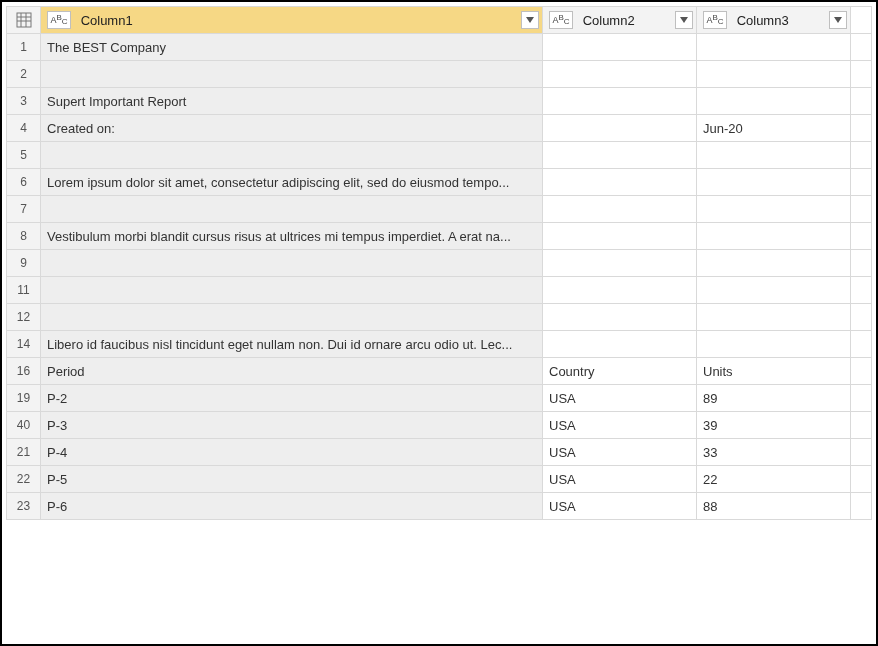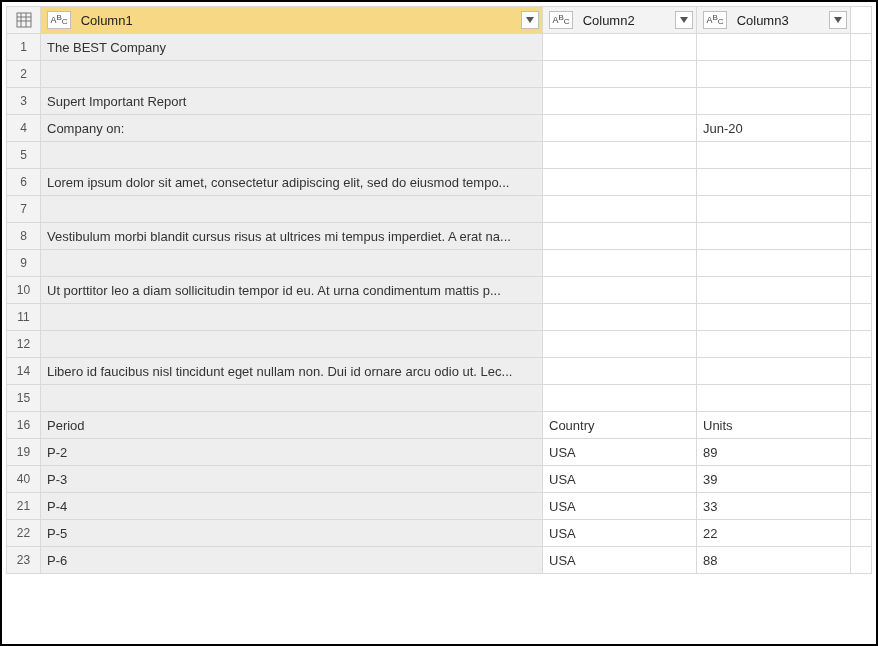--- a/index.html
+++ b/index.html
@@ -193,21 +193,21 @@
           </tr>
           <tr>
             <td class="rownum">3</td>
             <td class="cell sel-col">Supert Important Report</td>
             <td class="cell"></td>
             <td class="cell"></td>
             <td class="extra"></td>
           </tr>
           <tr>
             <td class="rownum">4</td>
-            <td class="cell sel-col">Company on:</td>
+            <td class="cell sel-col">Created on:</td>
             <td class="cell"></td>
             <td class="cell">Jun-20</td>
             <td class="extra"></td>
           </tr>
           <tr>
             <td class="rownum">5</td>
             <td class="cell sel-col"></td>
             <td class="cell"></td>
             <td class="cell"></td>
             <td class="extra"></td>
@@ -234,50 +234,36 @@
             <td class="extra"></td>
           </tr>
           <tr>
             <td class="rownum">9</td>
             <td class="cell sel-col"></td>
             <td class="cell"></td>
             <td class="cell"></td>
             <td class="extra"></td>
           </tr>
           <tr>
-            <td class="rownum">10</td>
-            <td class="cell sel-col">Ut porttitor leo a diam sollicitudin tempor id eu. At urna condimentum mattis p...</td>
-            <td class="cell"></td>
-            <td class="cell"></td>
-            <td class="extra"></td>
-          </tr>
-          <tr>
             <td class="rownum">11</td>
             <td class="cell sel-col"></td>
             <td class="cell"></td>
             <td class="cell"></td>
             <td class="extra"></td>
           </tr>
           <tr>
             <td class="rownum">12</td>
             <td class="cell sel-col"></td>
             <td class="cell"></td>
             <td class="cell"></td>
             <td class="extra"></td>
           </tr>
           <tr>
             <td class="rownum">14</td>
             <td class="cell sel-col">Libero id faucibus nisl tincidunt eget nullam non. Dui id ornare arcu odio ut. Lec...</td>
-            <td class="cell"></td>
-            <td class="cell"></td>
-            <td class="extra"></td>
-          </tr>
-          <tr>
-            <td class="rownum">15</td>
-            <td class="cell sel-col"></td>
             <td class="cell"></td>
             <td class="cell"></td>
             <td class="extra"></td>
           </tr>
           <tr>
             <td class="rownum">16</td>
             <td class="cell sel-col">Period</td>
             <td class="cell">Country</td>
             <td class="cell">Units</td>
             <td class="extra"></td>

